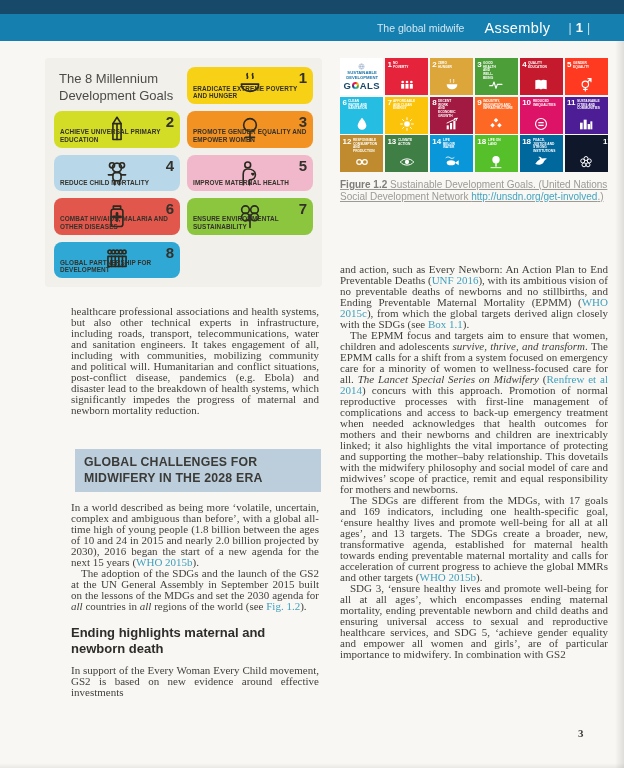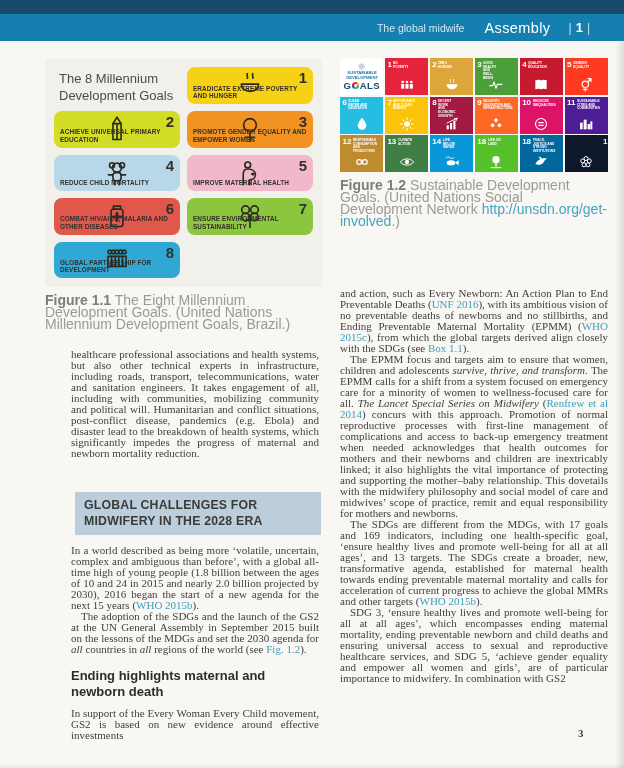--- a/index.html
+++ b/index.html
@@ -29,22 +29,22 @@
              color:#4c4b48;padding:4px 0 0 5px;}
   .mdg-tile{border-radius:8px;position:relative;overflow:hidden;}
   .mdg-num{position:absolute;top:2px;right:6px;font-family:"Liberation Sans",sans-serif;
            font-weight:bold;font-size:15px;color:#33312a;}
   .mdg-iconwrap svg{position:absolute;top:4px;left:50%;transform:translateX(-50%);
            width:29px;height:29px;stroke:#2b291f;fill:none;stroke-width:1.8;
            stroke-linecap:round;stroke-linejoin:round;}
   .mdg-label{position:absolute;left:6px;right:3px;bottom:4px;font-family:"Liberation Sans",sans-serif;
            font-size:6.4px;font-weight:bold;line-height:1.18;color:#33312a;letter-spacing:.1px;}
   
-  .cap{margin:7px 0 0 0;font-family:"Liberation Sans",sans-serif;font-size:14px;
-       line-height:12px;color:#9b9a95;}
+  .cap{margin:7px 0 0 0;font-family:"Liberation Sans",sans-serif;font-size:10px;
+       line-height:12px;color:#9b9a95;text-decoration:underline;}
   .cap .cap-label{font-weight:bold;color:#7e7d78;}
   .cap .link{color:#45a4c0;}
   
   .body{margin:0;width:248px;margin-left:26px;font-size:11px;line-height:11px;
         color:#403f3c;text-align:justify;}
   .body .link{color:#3f9fbd;}
   .body .ital{font-style:italic;}
   .indent{text-indent:10px;}
   .mt-p1{margin-top:19px;}
   .headbox{margin:33px 1px 0 30px;background:#bccddc;padding:6px 9px;
@@ -314,21 +314,20 @@
         <span class="mdg-num">8</span>
         <span class="mdg-iconwrap">
           <svg viewBox="0 0 32 32">
             <use href="#i-people-row"></use>
           </svg>
         </span>
         <span class="mdg-label">GLOBAL PARTNERSHIP FOR DEVELOPMENT</span>
       </div>
     </div>
 
-  <p class="cap"><span class="cap-label">Figure 1.1</span><span> The Eight Millennium Development Goals. (United Nations Millennium Development Goals, Brazil.)</span></p>
 
   <p class="body mt-p1"><span class="run">healthcare professional associations and health systems, but also other technical experts in infrastructure, including roads, transport, telecommunications, water and sanitation engineers. It takes engagement of all, including with communities, mobilizing community and political will. Humanitarian and conflict situations, post-conflict disease, pandemics (e.g. Ebola) and disaster lead to the breakdown of health systems, which significantly impedes the progress of maternal and newborn mortality reduction.</span></p>
 
   <div class="headbox">GLOBAL CHALLENGES FOR MIDWIFERY IN THE 2028 ERA</div>
 
   <p class="body mt-p2"><span class="run">In a world described as being more ‘volatile, uncertain, complex and ambiguous than before’, with a global all-time high of young people (1.8 billion between the ages of 10 and 24 in 2015 and nearly 2.0 billion projected by 2030), 2016 began the start of a new agenda for the next 15 years (</span><span class="link">WHO 2015b</span><span class="run">).</span></p>
   <p class="body indent"><span class="run">The adoption of the SDGs and the launch of the GS2 at the UN General Assembly in September 2015 built on the lessons of the MDGs and set the 2030 agenda for </span><span class="ital">all</span><span class="run"> countries in </span><span class="ital">all</span><span class="run"> regions of the world (see </span><span class="link">Fig. 1.2</span><span class="run">).</span></p>
 
   <h3 class="subhead">Ending highlights maternal and newborn death</h3>
 

